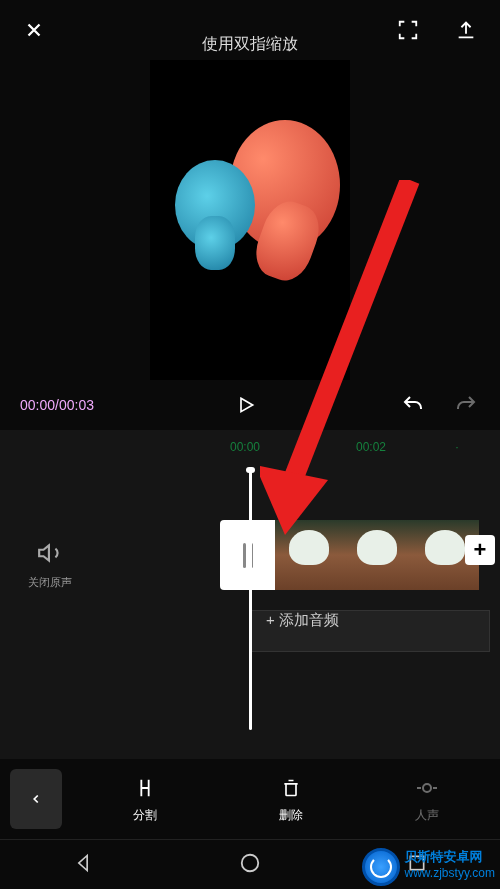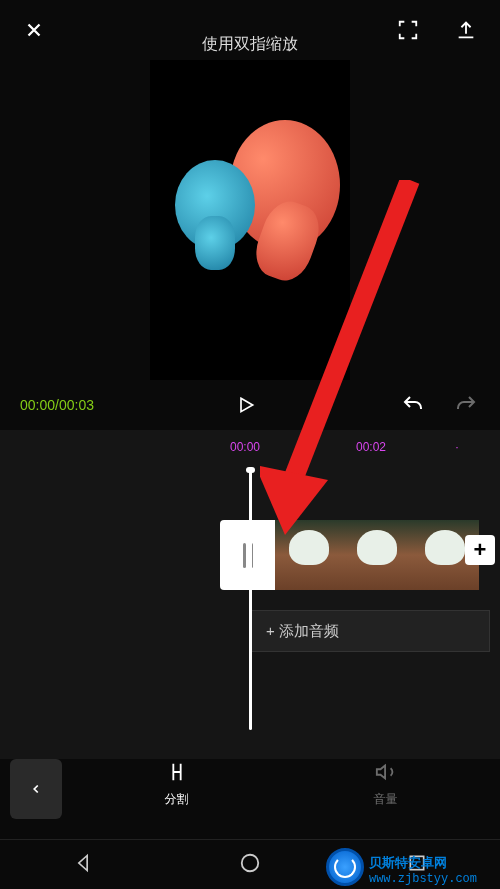--- a/index.html
+++ b/index.html
@@ -46,30 +46,30 @@
   pointer-events: none;
   z-index: 100;
 }
 .controls-row {
   display: flex;
   align-items: center;
   justify-content: space-between;
   padding: 12px 20px;
   height: 50px;
 }
-.time-display { color: #84cc16; font-size: 14px; }
+.time-display { color: #f0abfc; font-size: 14px; }
 .play-btn { width: 30px; height: 30px; display: flex; align-items: center; justify-content: center; cursor: pointer; }
 .undo-redo { display: flex; gap: 25px; }
 .timeline-section {
   background: #151515;
   padding-top: 10px;
   height: 350px;
   position: relative;
 }
-.ruler { display: flex; padding: 0 20px 10px; font-size: 12px; color: #d946ef; text-decoration: underline; }
+.ruler { display: flex; padding: 0 20px 10px; font-size: 12px; color: #15803d; text-decoration: underline; }
 .ruler-mark { position: absolute; }
 .track-area { position: relative; height: 280px; }
 .mute-col {
   position: absolute;
   left: 20px;
   top: 90px;
   width: 60px;
   text-align: center;
 }
 .mute-col-text { font-size: 11px; color: #999; margin-top: 5px; }
@@ -120,21 +120,21 @@
 }
 .audio-row {
   position: absolute;
   left: 250px;
   top: 160px;
   right: 10px;
   height: 42px;
   background: #222;
   border: 1px solid #333;
   display: flex;
-  align-items: center;
+  align-items: flex-start;
   padding-left: 15px;
   font-size: 15px;
   color: #ccc;
 }
 .playhead {
   position: absolute;
   left: 249px;
   top: 20px;
   width: 3px;
   height: 260px;
@@ -150,21 +150,21 @@
   background: #fff;
   border-radius: 3px;
 }
 .bottom-toolbar {
   position: absolute;
   bottom: 50px;
   left: 0; right: 0;
   height: 80px;
   background: #0a0a0a;
   display: flex;
-  align-items: flex-start;
+  align-items: center;
 }
 .back-btn {
   width: 52px;
   height: 60px;
   margin: 0 10px;
   background: #2a2a2a;
   border-radius: 6px;
   display: flex;
   align-items: center;
   justify-content: center;
@@ -180,25 +180,24 @@
   left: 0; right: 0;
   height: 50px;
   display: flex;
   justify-content: space-around;
   align-items: center;
   border-top: 1px solid #222;
 }
 .watermark {
   position: absolute;
   bottom: 3px;
-  right: 23px;
-  display: flex;
-  align-items: flex-end;
+  right: 5px;
+  display: flex;
+  align-items: flex-start;
   z-index: 200;
-  font-family: Liberation Mono, monospace;
 }
 .watermark-logo {
   width: 38px; height: 38px;
   background: radial-gradient(circle, #3aa0ff, #0060cc);
   border-radius: 50%;
   border: 3px solid #0050aa;
   display: flex;
   align-items: center;
   justify-content: center;
 }
@@ -271,20 +270,26 @@
   </div>
 </div>
 
 <div class="timeline-section">
   <div class="ruler">
     <span class="ruler-mark" style="left:230px">00:00</span>
     <span class="ruler-mark" style="left:356px">00:02</span>
     <span class="ruler-mark" style="left:455px">·</span>
   </div>
   <div class="track-area">
+    <div class="mute-col">
+      <svg width="30" height="26" viewBox="0 0 24 24" fill="none" stroke="#aaa" stroke-width="2">
+          <path d="M11 5L6 9H2v6h4l5 4V5zM17 8a5 5 0 010 8"></path>
+        </svg>
+      <div class="mute-col-text">关闭原声</div>
+    </div>
     <div class="clip-strip">
       <div class="clip-handle">
           <span></span>
           <span></span>
         </div>
       <div class="clip-thumbs">
         <div class="thumb"></div>
         <div class="thumb"></div>
         <div class="thumb"></div>
       </div>
@@ -305,27 +310,36 @@
   </div>
   <div class="tool-items">
     <div class="tool-item">
       <div class="tool-item-icon">
         <svg width="22" height="24" viewBox="0 0 24 24" fill="none" stroke="#fff" stroke-width="2">
             <path d="M8 3v18M16 3v18M8 12h8"></path>
           </svg>
       </div>
       <span class="tool-item-label">分割</span>
     </div>
-    <div class="tool-item dim">
+    <div class="tool-item">
       <div class="tool-item-icon">
-        <svg width="24" height="22" viewBox="0 0 24 24" fill="none" stroke="#fff" stroke-width="2">
-            <path d="M11 5L6 9H2v6h4l5 4V5zM17 8a5 5 0 010 8"></path>
+        <svg width="20" height="24" viewBox="0 0 24 24" fill="none" stroke="#fff" stroke-width="2">
+            <path d="M4 7h16M9 3h6M6 7v13a1 1 0 001 1h10a1 1 0 001-1V7"></path>
           </svg>
       </div>
-      <span class="tool-item-label">音量</span>
+      <span class="tool-item-label">删除</span>
+    </div>
+    <div class="tool-item dim" style="width:40px;overflow:hidden">
+      <div class="tool-item-icon">
+        <svg width="24" height="24" viewBox="0 0 24 24" fill="none" stroke="#fff" stroke-width="2">
+            <circle cx="12" cy="12" r="4"></circle>
+            <path d="M2 12h4M18 12h4"></path>
+          </svg>
+      </div>
+      <span class="tool-item-label">人声</span>
     </div>
   </div>
 </div>
 
 <div class="system-nav">
   <div>
     <svg width="20" height="20" viewBox="0 0 24 24" fill="none" stroke="#ccc" stroke-width="2">
         <path d="M17 3L7 12l10 9V3z"></path>
       </svg>
   </div>

